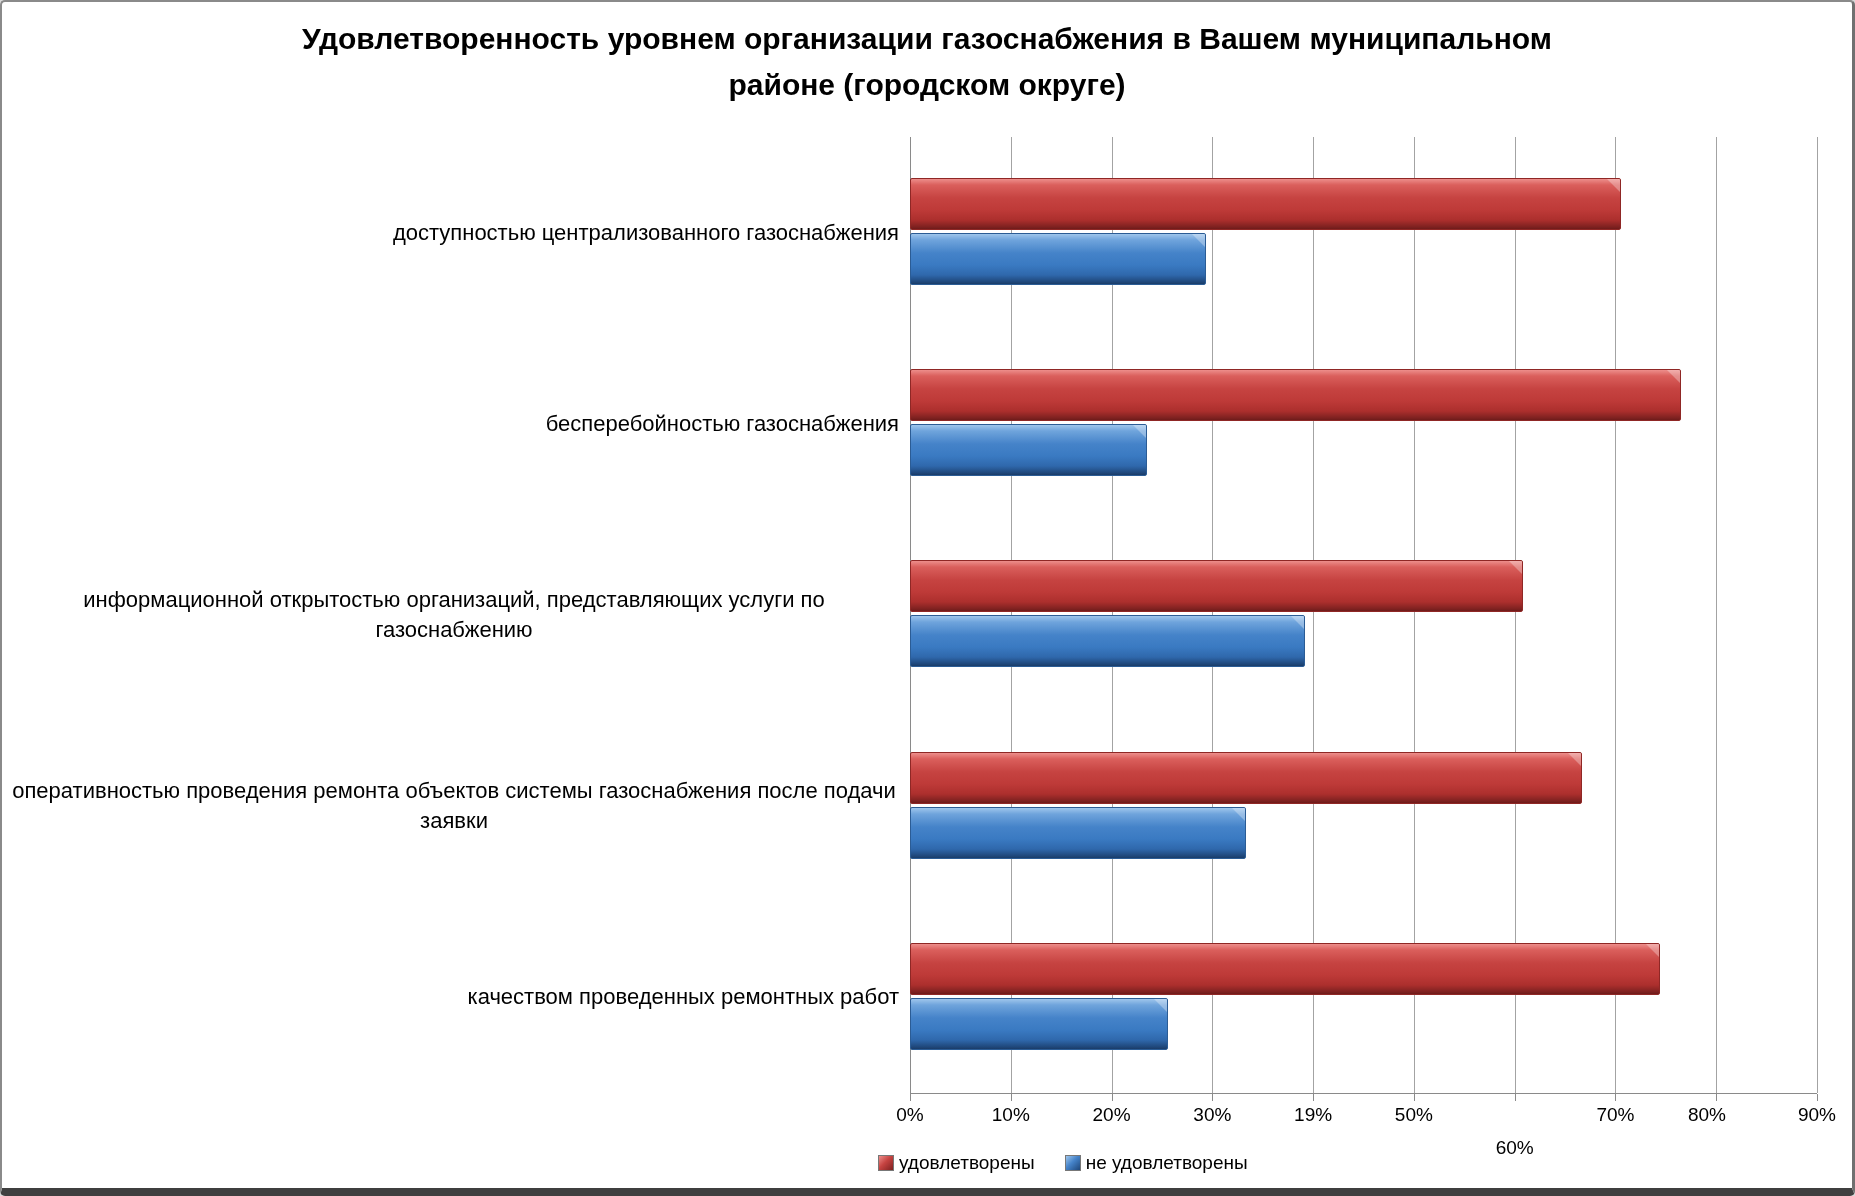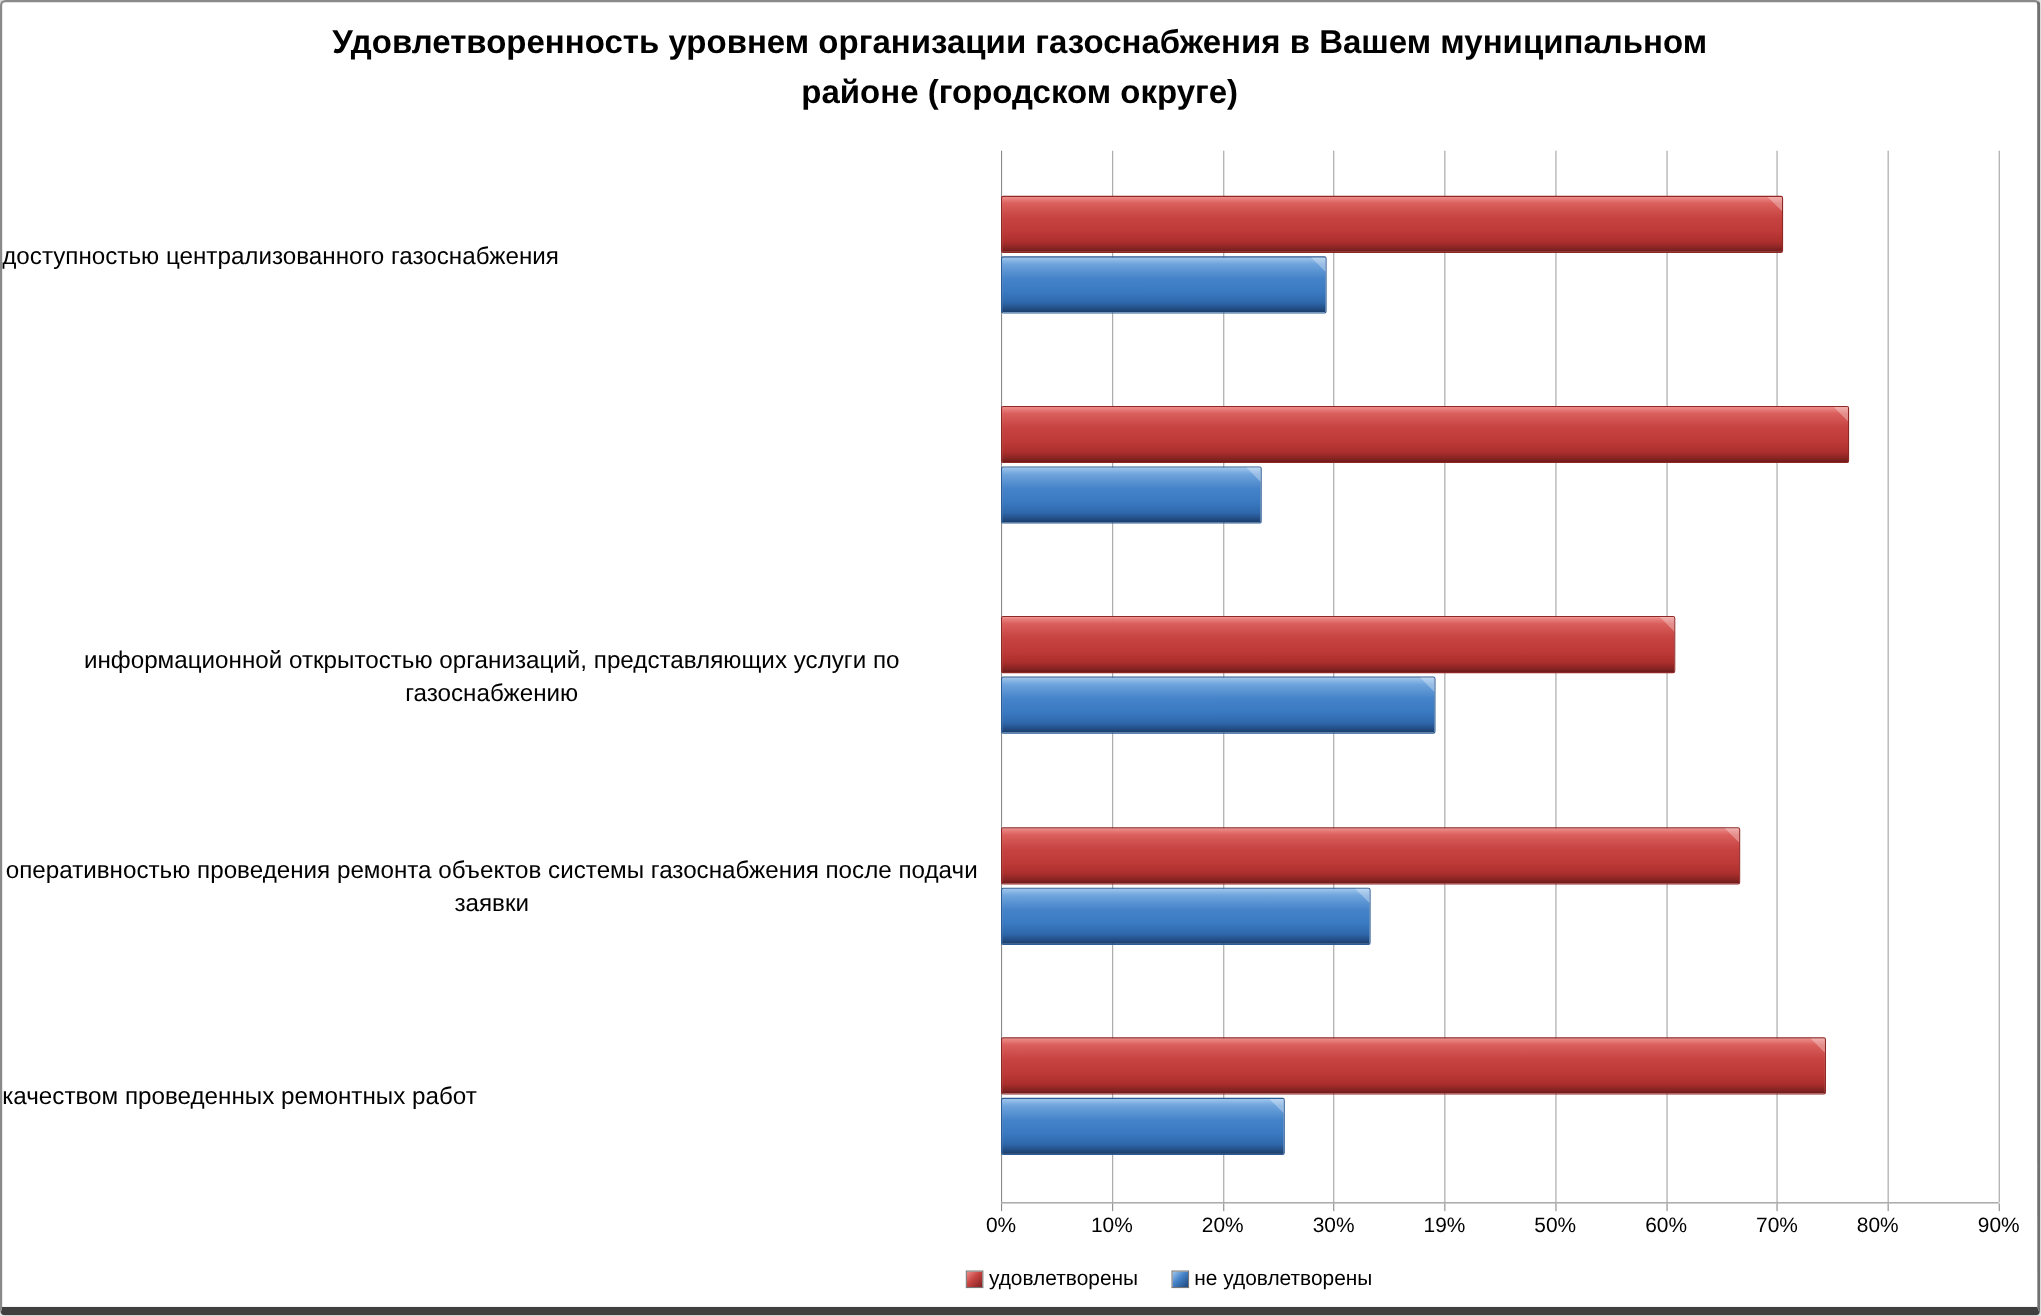--- a/index.html
+++ b/index.html
@@ -42,21 +42,21 @@
     border:1px solid #8F2725;
   }
   .bar-blue{
     background:linear-gradient(180deg,#9FC6EC 0%,#6FA4DC 12%,#4583C9 38%,#3A7AC2 62%,#2F68AC 82%,#1F477A 96%,#1A3C68 100%);
     border:1px solid #2B5C95;
     margin-top:3px;
   }
   .labels{position:absolute;left:0;top:0;width:897px;height:1196px;}
   .cat-label{
     position:absolute;right:0;width:100%;
-    display:flex;
+    display:flex;justify-content:flex-end;
     transform:translateY(-50%);
   }
   .cat-label span{
     display:inline-block;text-align:center;
     font-size:22px;line-height:30px;max-width:890px;
   }
   .xaxis{position:absolute;left:908px;top:1102px;width:907px;height:26px;}
   .xaxis .xlab{
     position:absolute;transform:translateX(-50%);
     font-size:19px;white-space:nowrap;
@@ -76,20 +76,23 @@
 <div class="canvas">
 
   <div class="title">
     <div>Удовлетворенность уровнем организации газоснабжения в Вашем муниципальном</div>
     <div>районе (городском округе)</div>
   </div>
 
   <div class="labels">
       <div class="cat-label" style="top: 230.6px;">
         <span>доступностью централизованного газоснабжения</span>
+      </div>
+      <div class="cat-label" style="top: 421.8px;">
+        <span>бесперебойностью  газоснабжения</span>
       </div>
       <div class="cat-label" style="top: 804.2px;">
         <span>оперативностью проведения ремонта объектов системы газоснабжения после подачи заявки</span>
       </div>
       <div class="cat-label" style="top: 613px;">
         <span>информационной открытостью организаций, представляющих услуги по газоснабжению</span>
       </div>
       <div class="cat-label" style="top: 995.4px;">
         <span>качеством проведенных ремонтных работ</span>
       </div>
@@ -149,21 +152,21 @@
       </div>
     </div>
 
   <div class="xaxis">
       <span class="xlab" style="left: 0px;">0%</span>
       <span class="xlab" style="left: 100.778px;">10%</span>
       <span class="xlab" style="left: 201.556px;">20%</span>
       <span class="xlab" style="left: 302.333px;">30%</span>
       <span class="xlab" style="left: 403.111px;">19%</span>
       <span class="xlab" style="left: 503.889px;">50%</span>
-      <span class="xlab" style="left: 604.667px;">60%</span>
+      <span class="xlab" style="left: 604.667px; margin-top: 33px;">60%</span>
       <span class="xlab" style="left: 705.444px;">70%</span>
       <span class="xlab" style="left: 797px;">80%</span>
       <span class="xlab" style="left: 907px;">90%</span>
     </div>
 
   <div class="legend">
     <div class="legend-item">
       <span class="swatch swatch-red"></span>
       <span>удовлетворены</span>
     </div>

